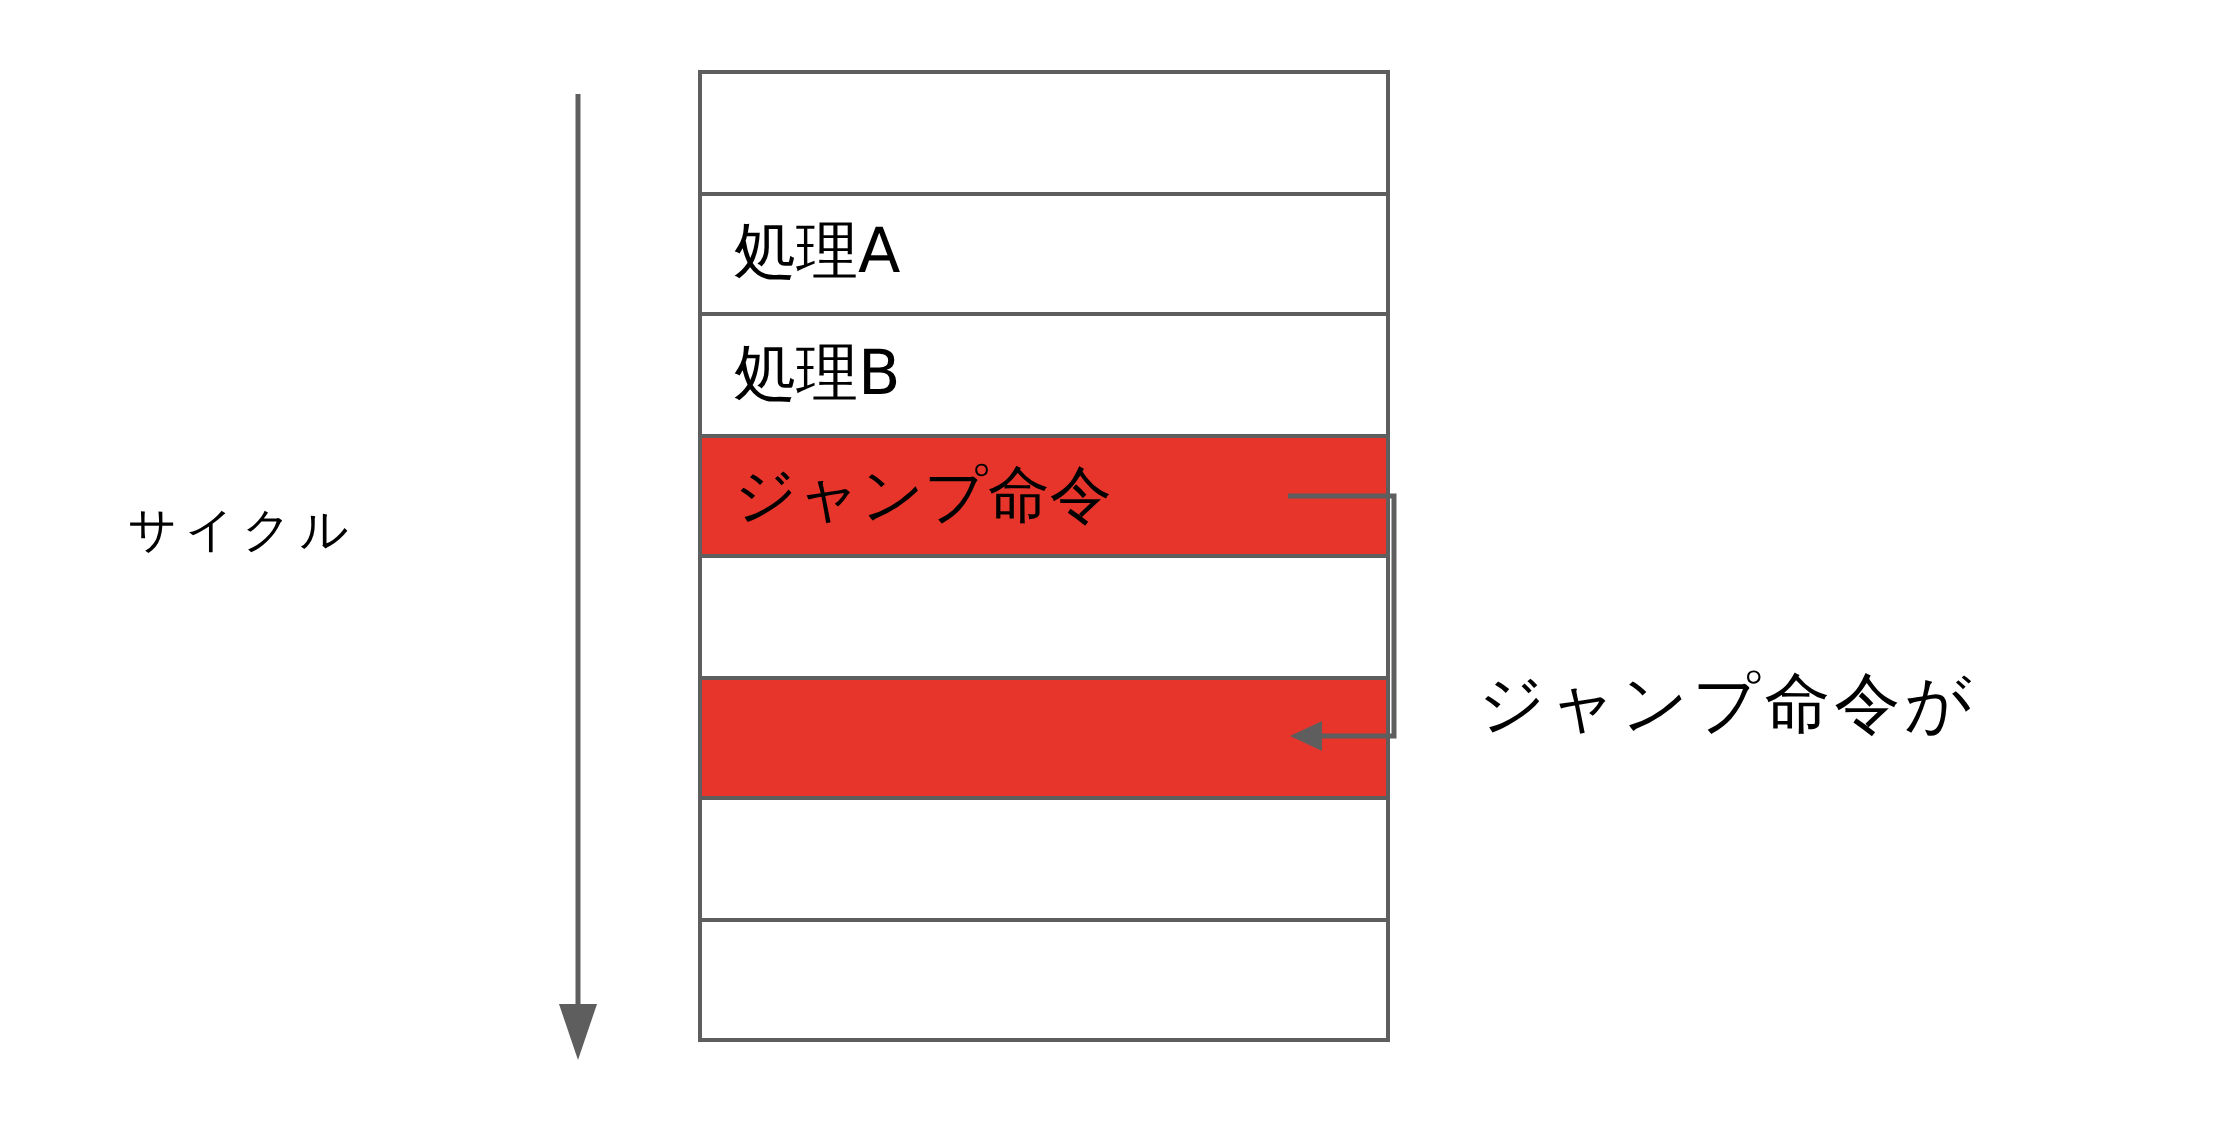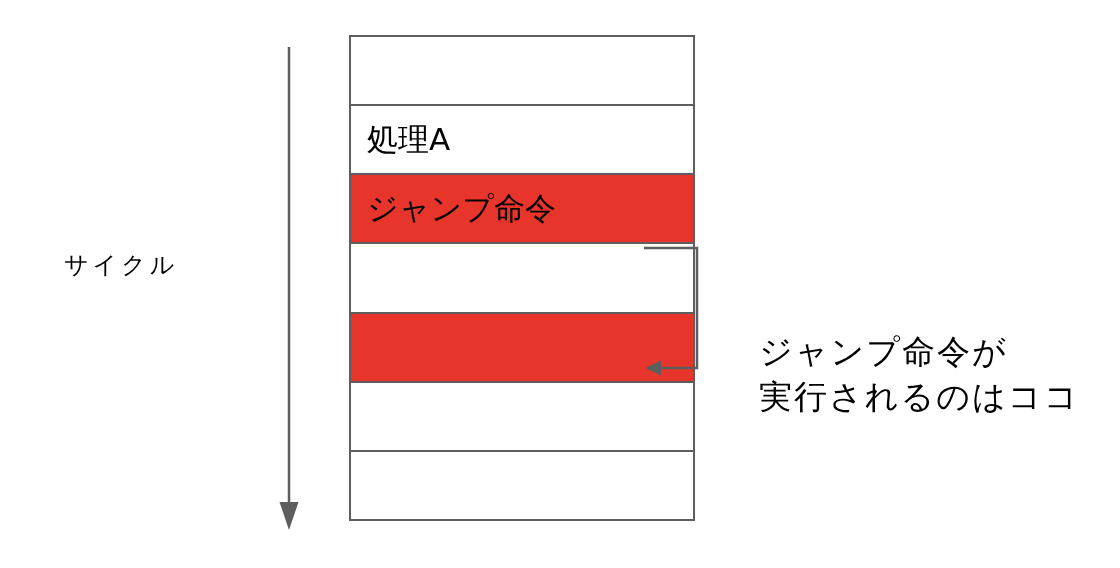--- a/index.html
+++ b/index.html
@@ -66,48 +66,47 @@
   }
   .annotation {
     position: absolute;
     left: 739px;
     top: 329px;
     font-size: 33px;
     line-height: 45px;
     letter-spacing: 2px;
     color: var(--text-black, #000);
     white-space: nowrap;
-    margin-left: 20px;
   }
 </style>
 </head>
 <body>
 
 <div class="canvas">
 
   <div class="cycle-label">サイクル</div>
 
   <svg class="cycle-arrow" viewBox="0 0 26 492" aria-hidden="true">
     <line x1="13" y1="5" x2="13" y2="462" stroke="var(--line-gray, #5e5e5e)" stroke-width="2.5"></line>
     <polygon points="13,488 3.5,460 22.5,460" fill="var(--line-gray, #5e5e5e)"></polygon>
   </svg>
 
   <div class="inst-table">
     <div class="inst-row"></div>
     <div class="inst-row">処理A</div>
+    <div class="inst-row">処理B</div>
     <div class="inst-row highlight">ジャンプ命令</div>
     <div class="inst-row"></div>
     <div class="inst-row highlight"></div>
     <div class="inst-row"></div>
     <div class="inst-row"></div>
   </div>
 
   <svg class="jump-connector" viewBox="0 0 72 144" aria-hidden="true">
     <polyline points="4,12 57,12 57,132 18,132" fill="none" stroke="var(--line-gray, #5e5e5e)" stroke-width="2.5"></polyline>
     <polygon points="5,132 21,124.5 21,139.5" fill="var(--line-gray, #5e5e5e)"></polygon>
   </svg>
 
   <div class="annotation">
     <div>ジャンプ命令が</div>
-    <div>実行されるのはココ</div>
   </div>
 
 </div>
 
 </body></html>

